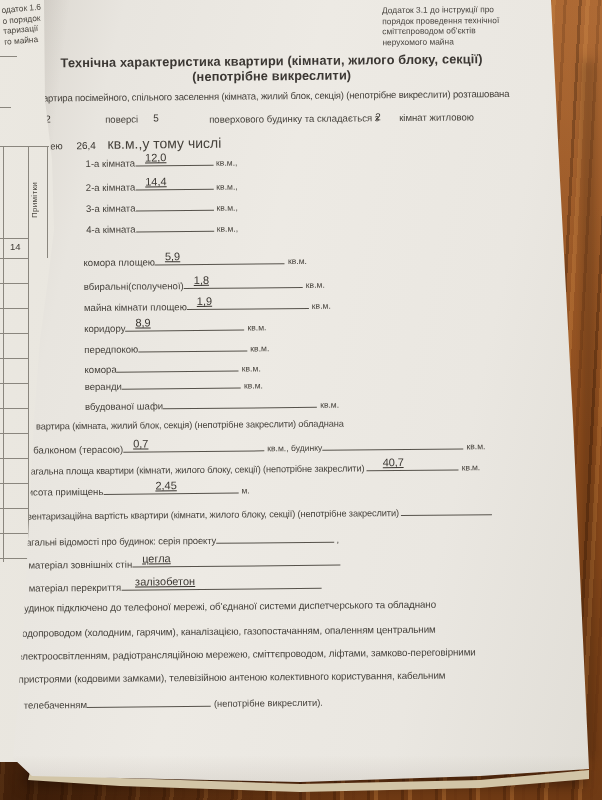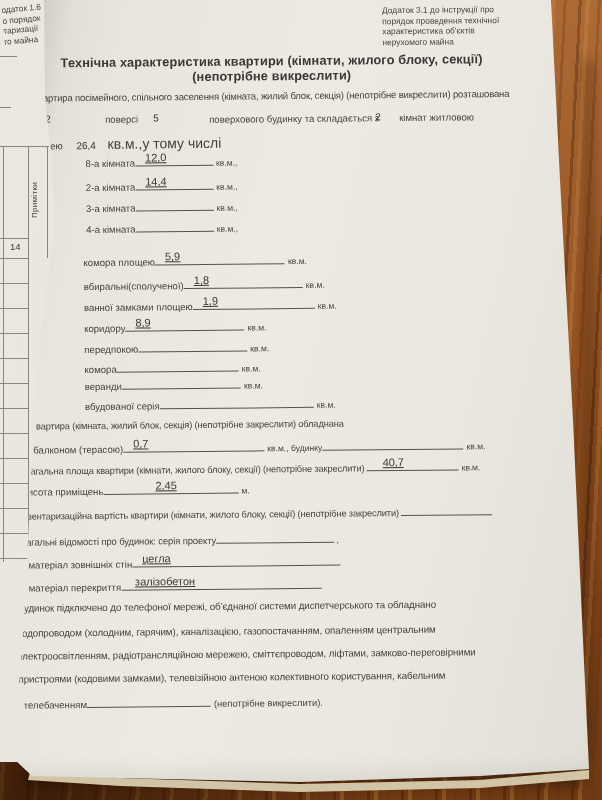--- a/index.html
+++ b/index.html
@@ -106,21 +106,21 @@
   <div class="shadow-bottom"></div>
   <div class="shadow-right"></div>
   <div class="page-stack"></div>
 
   <div class="page">
     <div class="content">
 
       <div class="t annex" style="left:386px;top:6px;">
         <div>Додаток 3.1 до інструкції про</div>
         <div>порядок проведення технічної</div>
-        <div>характеристика об'єктів</div>
+        <div>сміттєпроводом об'єктів</div>
         <div>нерухомого майна</div>
       </div>
 
       <div class="t title" style="top:53px;">Технічна характеристика квартири (кімнати, жилого блоку, секції)</div>
       <div class="t title" style="top:68px;">(непотрібне викреслити)</div>
 
       <div class="t p2" style="left:46px;top:90px;">артира посімейного, спільного заселення (кімната, жилий блок, секція) (непотрібне викреслити) розташована</div>
 
       <span class="t num" style="left:48px;top:111px;">2</span>
       <span class="t" style="left:108px;top:112px;">поверсі</span>
@@ -129,55 +129,55 @@
       <span class="t num" style="left:378px;top:112px;">2</span>
       <span class="t" style="left:402px;top:113px;">кімнат житловою</span>
 
       <div class="t" style="left:45px;top:134px;">
         <span>щею</span>
         <span class="num" style="margin:0 9px 0 11px;">26,4</span>
         <span style="font-size:14px;">кв.м.,у тому числі</span>
       </div>
 
       <div class="t" style="left:88px;top:154px;">
-        <span>8-а кімната</span><span class="ul" style="width:78px;"><span class="val">12,0</span></span><span class="un">кв.м.,</span>
+        <span>1-а кімната</span><span class="ul" style="width:78px;"><span class="val">12,0</span></span><span class="un">кв.м.,</span>
       </div>
       <div class="t" style="left:88px;top:178px;">
         <span>2-а кімната</span><span class="ul" style="width:78px;"><span class="val">14,4</span></span><span class="un">кв.м.,</span>
       </div>
       <div class="t" style="left:88px;top:199px;">
         <span>3-а кімната</span><span class="ul" style="width:78px;"><span class="val"></span></span><span class="un">кв.м.,</span>
       </div>
       <div class="t" style="left:88px;top:220px;">
         <span>4-а кімната</span><span class="ul" style="width:78px;"><span class="val"></span></span><span class="un">кв.м.,</span>
       </div>
 
       <div class="t" style="left:85px;top:253px;">
         <span>комора площею</span><span class="ul" style="width:130px;"><span class="val">5,9</span></span><span class="un">кв.м.</span>
       </div>
       <div class="t" style="left:85px;top:277px;">
         <span>вбиральні(сполученої)</span><span class="ul" style="width:119px;"><span class="val">1,8</span></span><span class="un">кв.м.</span>
       </div>
       <div class="t" style="left:85px;top:298px;">
-        <span>ванної замками площею</span><span class="ul" style="width:122px;"><span class="val">1,9</span></span><span class="un">кв.м.</span>
+        <span>майна кімнати площею</span><span class="ul" style="width:122px;"><span class="val">1,9</span></span><span class="un">кв.м.</span>
       </div>
       <div class="t" style="left:85px;top:319px;">
         <span>коридору</span><span class="ul" style="width:119px;"><span class="val">8,9</span></span><span class="un">кв.м.</span>
       </div>
       <div class="t" style="left:85px;top:340px;">
         <span>передпокою</span><span class="ul" style="width:109px;"><span class="val"></span></span><span class="un">кв.м.</span>
       </div>
       <div class="t" style="left:85px;top:360px;">
         <span>комора</span><span class="ul" style="width:122px;"><span class="val"></span></span><span class="un">кв.м.</span>
       </div>
       <div class="t" style="left:85px;top:377px;">
         <span>веранди</span><span class="ul" style="width:119px;"><span class="val"></span></span><span class="un">кв.м.</span>
       </div>
       <div class="t" style="left:85px;top:397px;">
-        <span>вбудованої серія</span><span class="ul" style="width:154px;"><span class="val"></span></span><span class="un">кв.м.</span>
+        <span>вбудованої шафи</span><span class="ul" style="width:154px;"><span class="val"></span></span><span class="un">кв.м.</span>
       </div>
 
       <div class="t p" style="left:36px;top:419px;">вартира (кімната, жилий блок, секція) (непотрібне закреслити) обладнана</div>
 
       <div class="t" style="left:33px;top:440px;">
         <span>балконом (терасою)</span><span class="ul" style="width:141px;"><span class="val">0,7</span></span><span class="un">кв.м., будинку</span><span class="ul" style="width:141px;"><span class="val"></span></span><span class="un">кв.м.</span>
       </div>
 
       <div class="t p" style="left:30px;top:461px;">
         <span>агальна площа квартири (кімнати, жилого блоку, секції) (непотрібне закреслити)</span> <span class="ul" style="width:92px;"><span class="val" style="left:16px;">40,7</span></span><span class="un">кв.м.</span>

